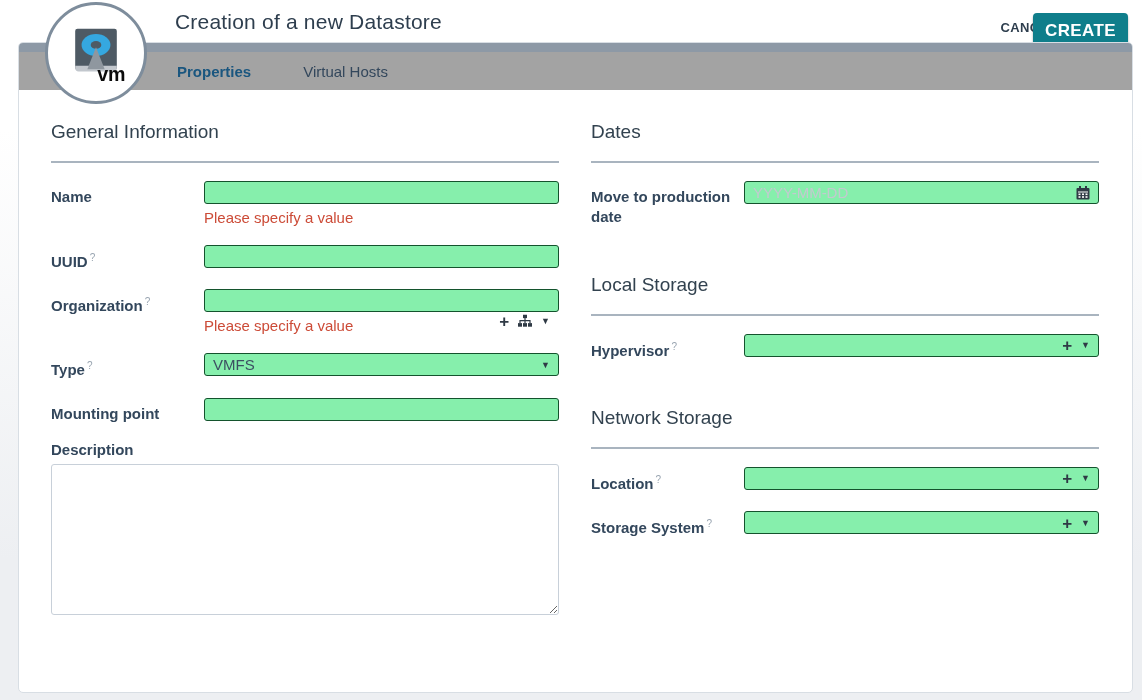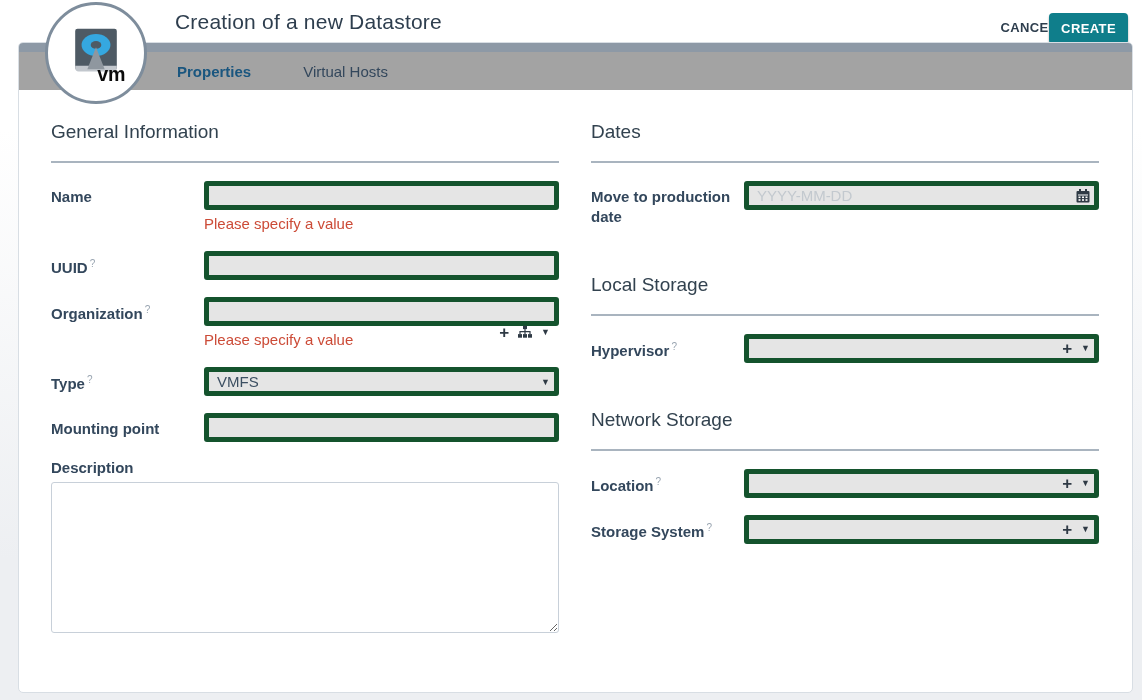--- a/index.html
+++ b/index.html
@@ -19,21 +19,21 @@
     font-size: 21px; font-weight: 400; color: #2e3e4e; letter-spacing: .2px;
   }
   .cancel-btn {
     position: absolute; right: 85px; top: 20px;
     background: none; border: none; cursor: pointer;
     font-family: inherit; font-size: 13px; font-weight: 700; letter-spacing: .4px; color: #2e3e4e;
   }
   .create-btn {
     position: absolute; right: 14px; top: 13px;
     background: #0f7e8b; color: #fff; border: none; border-radius: 4px;
-    font-family: inherit; font-size: 13px; font-weight: 700; letter-spacing: .4px;
+    font-family: inherit; font-size: 17px; font-weight: 700; letter-spacing: .4px;
     padding: 8px 12px; cursor: pointer;
     box-shadow: 0 2px 2px rgba(40,40,40,.45);
   }
 
   
   .card {
     position: absolute; left: 18px; top: 42px; width: 1115px; height: 651px;
     background: #fff; border: 1px solid #d8dee4; border-radius: 5px;
   }
   .card-top-bar { height: 9px; background: #8d99a6; border-radius: 4px 4px 0 0; }
@@ -64,22 +64,22 @@
   }
   .row { display: flex; align-items: flex-start; margin-bottom: 17px; }
   .row .lbl {
     width: 153px; flex: 0 0 153px; padding-top: 6px; padding-right: 10px;
     font-size: 15px; font-weight: 700; color: #33475c; line-height: 1.35;
   }
   .fld { flex: 1 1 auto; position: relative; }
   sup.help { color: #98a4b0; font-size: 10px; font-weight: 400; margin-left: 2px; cursor: help; }
 
   .text-input, .select-box, .date-input {
-    width: 100%; height: 29px; background: #e5e5e5;
-    border: 5px solid #14532d; border-radius: 3px;
+    width: 100%; height: 23px; background: #86efac;
+    border: 1px solid #14532d; border-radius: 3px;
     font-family: inherit; font-size: 15px; color: #33475c; padding: 0 8px;
   }
   .date-input::placeholder { color: #c3c9cf; }
   .select-box { display: flex; align-items: center; cursor: pointer; padding-right: 60px; }
   .select-value { font-size: 15px; color: #3c4f62; }
 
   .field-icons {
     position: absolute; right: 9px; top: 50%; transform: translateY(-50%);
     display: flex; align-items: center; gap: 9px; color: #2f3a45;
   }

